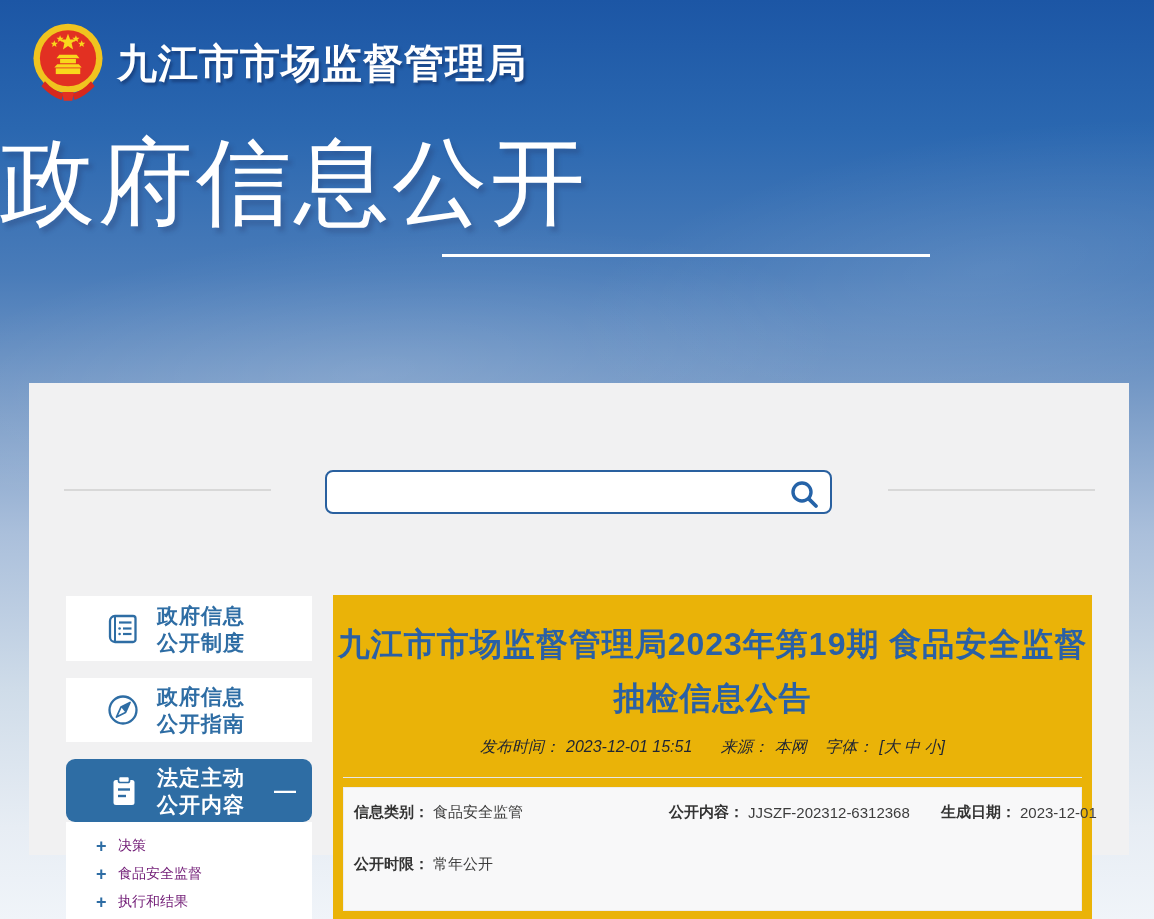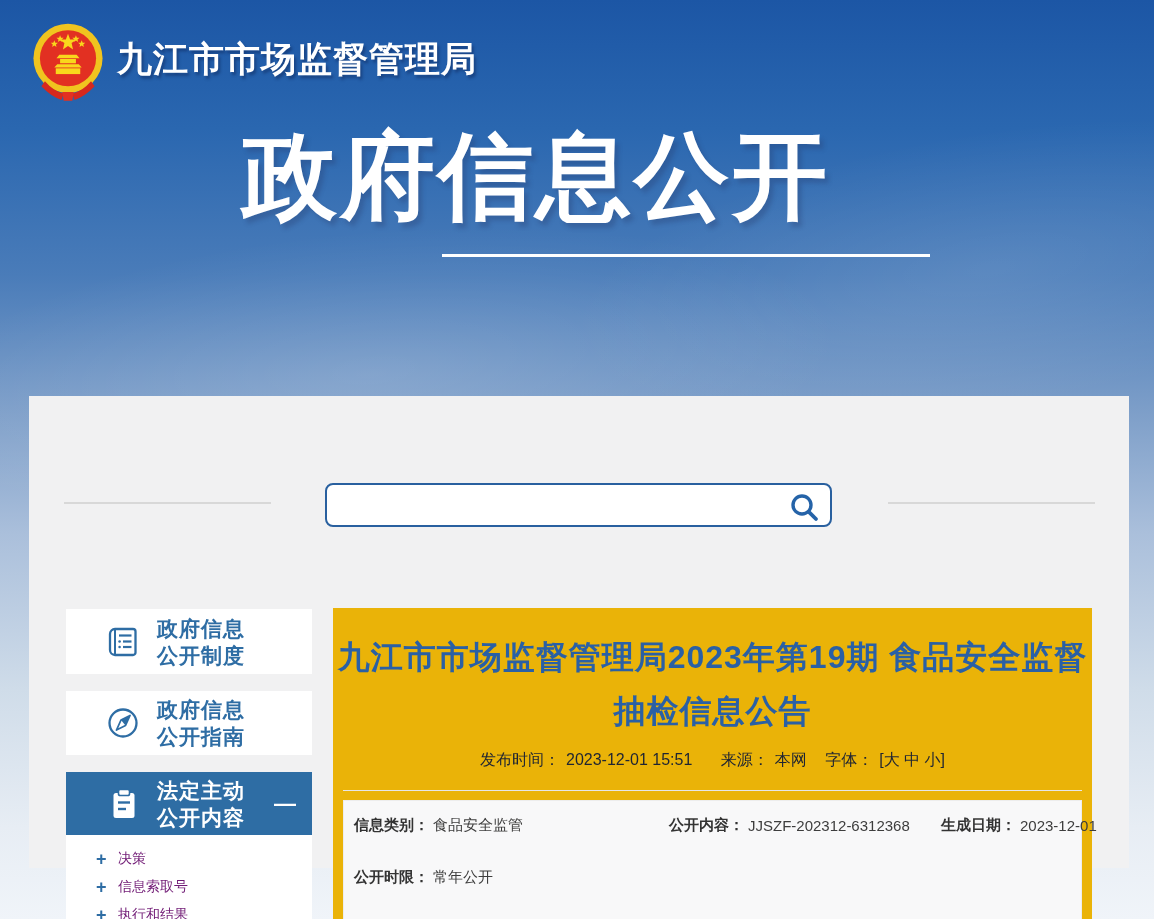--- a/index.html
+++ b/index.html
@@ -12,63 +12,63 @@
   
   .swoosh1 { position:absolute; left:-120px; top:225px; width:980px; height:300px;
     background:radial-gradient(ellipse at center, rgba(255,255,255,.14), rgba(255,255,255,0) 68%);
     transform:rotate(-5deg); }
   .swoosh2 { position:absolute; left:560px; top:130px; width:860px; height:280px;
     background:radial-gradient(ellipse at center, rgba(255,255,255,.10), rgba(255,255,255,0) 70%);
     transform:rotate(-9deg); }
 
   
   .emblem { position:absolute; left:32px; top:22px; width:72px; height:84px; }
-  .site-title { position:absolute; left:117px; top:36px; font-size:35px; font-weight:bold; color:#ffffff;
+  .site-title { position:absolute; left:117px; top:36px; font-size:40px; font-weight:bold; color:#ffffff;
     letter-spacing:1px; text-shadow:2px 3px 3px rgba(10,30,80,.45); white-space:nowrap; }
 
   
-  .banner-title { position:absolute; left:0; top:116px; width:1072px; text-align:center;
-    font-size:95px; font-weight:bold; color:#ffffff; letter-spacing:3px; line-height:120px;
+  .banner-title { position:absolute; left:0; top:122px; width:1072px; 
+    font-size:95px; font-weight:normal; color:#ffffff; letter-spacing:3px; line-height:120px;
     text-shadow:4px 5px 4px rgba(40,60,110,.30); white-space:nowrap; }
   .banner-underline { position:absolute; left:442px; top:254px; width:488px; height:3px; background:#ffffff; }
 
   
-  .panel { position:absolute; left:29px; top:383px; width:1100px; height:472px; background:#f1f1f2;margin-top:13px; }
+  .panel { position:absolute; left:29px; top:383px; width:1100px; height:472px; background:#f1f1f2; }
 
   
   .search-line-left  { position:absolute; left:35px;  top:106px; width:207px; height:2px; background:#d8d8d8; }
   .search-line-right { position:absolute; left:859px; top:106px; width:207px; height:2px; background:#d8d8d8; }
   .search-box { position:absolute; left:296px; top:87px; width:507px; height:44px; background:#ffffff;
     border:2px solid #29609f; border-radius:8px; }
   .search-box input { position:absolute; left:12px; top:2px; width:440px; height:36px; border:none; outline:none;
     font-size:16px; color:#333; background:transparent; font-family:"Liberation Sans", sans-serif; }
   .search-glass { position:absolute; right:10px; top:6px; width:32px; height:32px; cursor:pointer; }
 
   
   .sidebar { position:absolute; left:37px; top:213px; width:246px; }
   .side-card { position:relative; width:246px; height:65px; background:#ffffff; margin-bottom:17px; cursor:pointer; }
   .side-card.h64 { height:64px; }
   .side-card.h63 { height:63px; }
   .side-card .icn { position:absolute; left:39px; top:50%; margin-top:-18px; width:36px; height:36px; }
   .side-card .lbl { position:absolute; left:91px; top:50%; transform:translateY(-50%); font-size:21px;
     line-height:27px; color:#2e6da4; font-weight:bold; letter-spacing:1px; }
-  .side-card.active { background:#2e6da4; margin-bottom:0; }
+  .side-card.active { background:#2e6da4; margin-bottom:0;border-radius:9px; }
   .side-card.active .lbl { color:#ffffff; }
   .collapse-glyph { position:absolute; right:16px; top:50%; transform:translateY(-50%); color:#ffffff;
     font-size:22px; font-weight:bold; }
   .submenu { width:246px; background:#ffffff; height:97px; padding-top:10px; }
   .submenu-item { display:flex; align-items:center; height:28px; padding-left:30px; cursor:pointer; }
   .submenu-item .plus { color:#2e6da4; font-size:18px; font-weight:bold; width:22px; }
   .submenu-item .txt { color:#701a75; font-size:14px; }
 
   
   .main-card { position:absolute; left:304px; top:212px; width:759px; height:324px; background:#eab308; }
   .article-title { padding-top:22px; text-align:center; font-size:32px; font-weight:bold; color:#2a60a5;
     line-height:54px; letter-spacing:1px; }
-  .pub-line { margin-top:12px; text-align:center; font-size:16px; color:#1e2433; line-height:20px; }
+  .pub-line { margin-top:12px; text-align:center; font-size:16px; color:#1e2433; line-height:20px;font-style:italic; }
   .pub-line .seg { margin:0 3px; }
   .pub-line .gap { display:inline-block; width:18px; }
   .card-divider { margin:20px 10px 0 10px; height:1px; background:#e6e6e6; }
   .meta-box { margin:9px 10px 0 10px; height:124px; background:#f8f8f9; border:1px solid #ededed;
     padding-top:7px; display:grid; grid-template-columns:298px 255px 1fr; grid-auto-rows:35px;gap:17px; }
   .meta-cell { display:flex; align-items:center; padding-left:10px; font-size:15px; white-space:nowrap; }
   .meta-cell .mlabel { font-weight:bold; color:#333333; }
   .meta-cell .mvalue { color:#3d3d3d; margin-left:4px; }
 </style>
 </head>
@@ -155,21 +155,21 @@
         <span class="collapse-glyph">—</span>
       </div>
 
       <div class="submenu">
         <div class="submenu-item">
           <span class="plus">+</span>
           <span class="txt">决策</span>
         </div>
         <div class="submenu-item">
           <span class="plus">+</span>
-          <span class="txt">信息索取号</span>
+          <span class="txt">食品安全监督</span>
         </div>
         <div class="submenu-item">
           <span class="plus">+</span>
           <span class="txt">执行和结果</span>
         </div>
       </div>
     </div>
 
     <div class="main-card">
       <div class="article-title">

